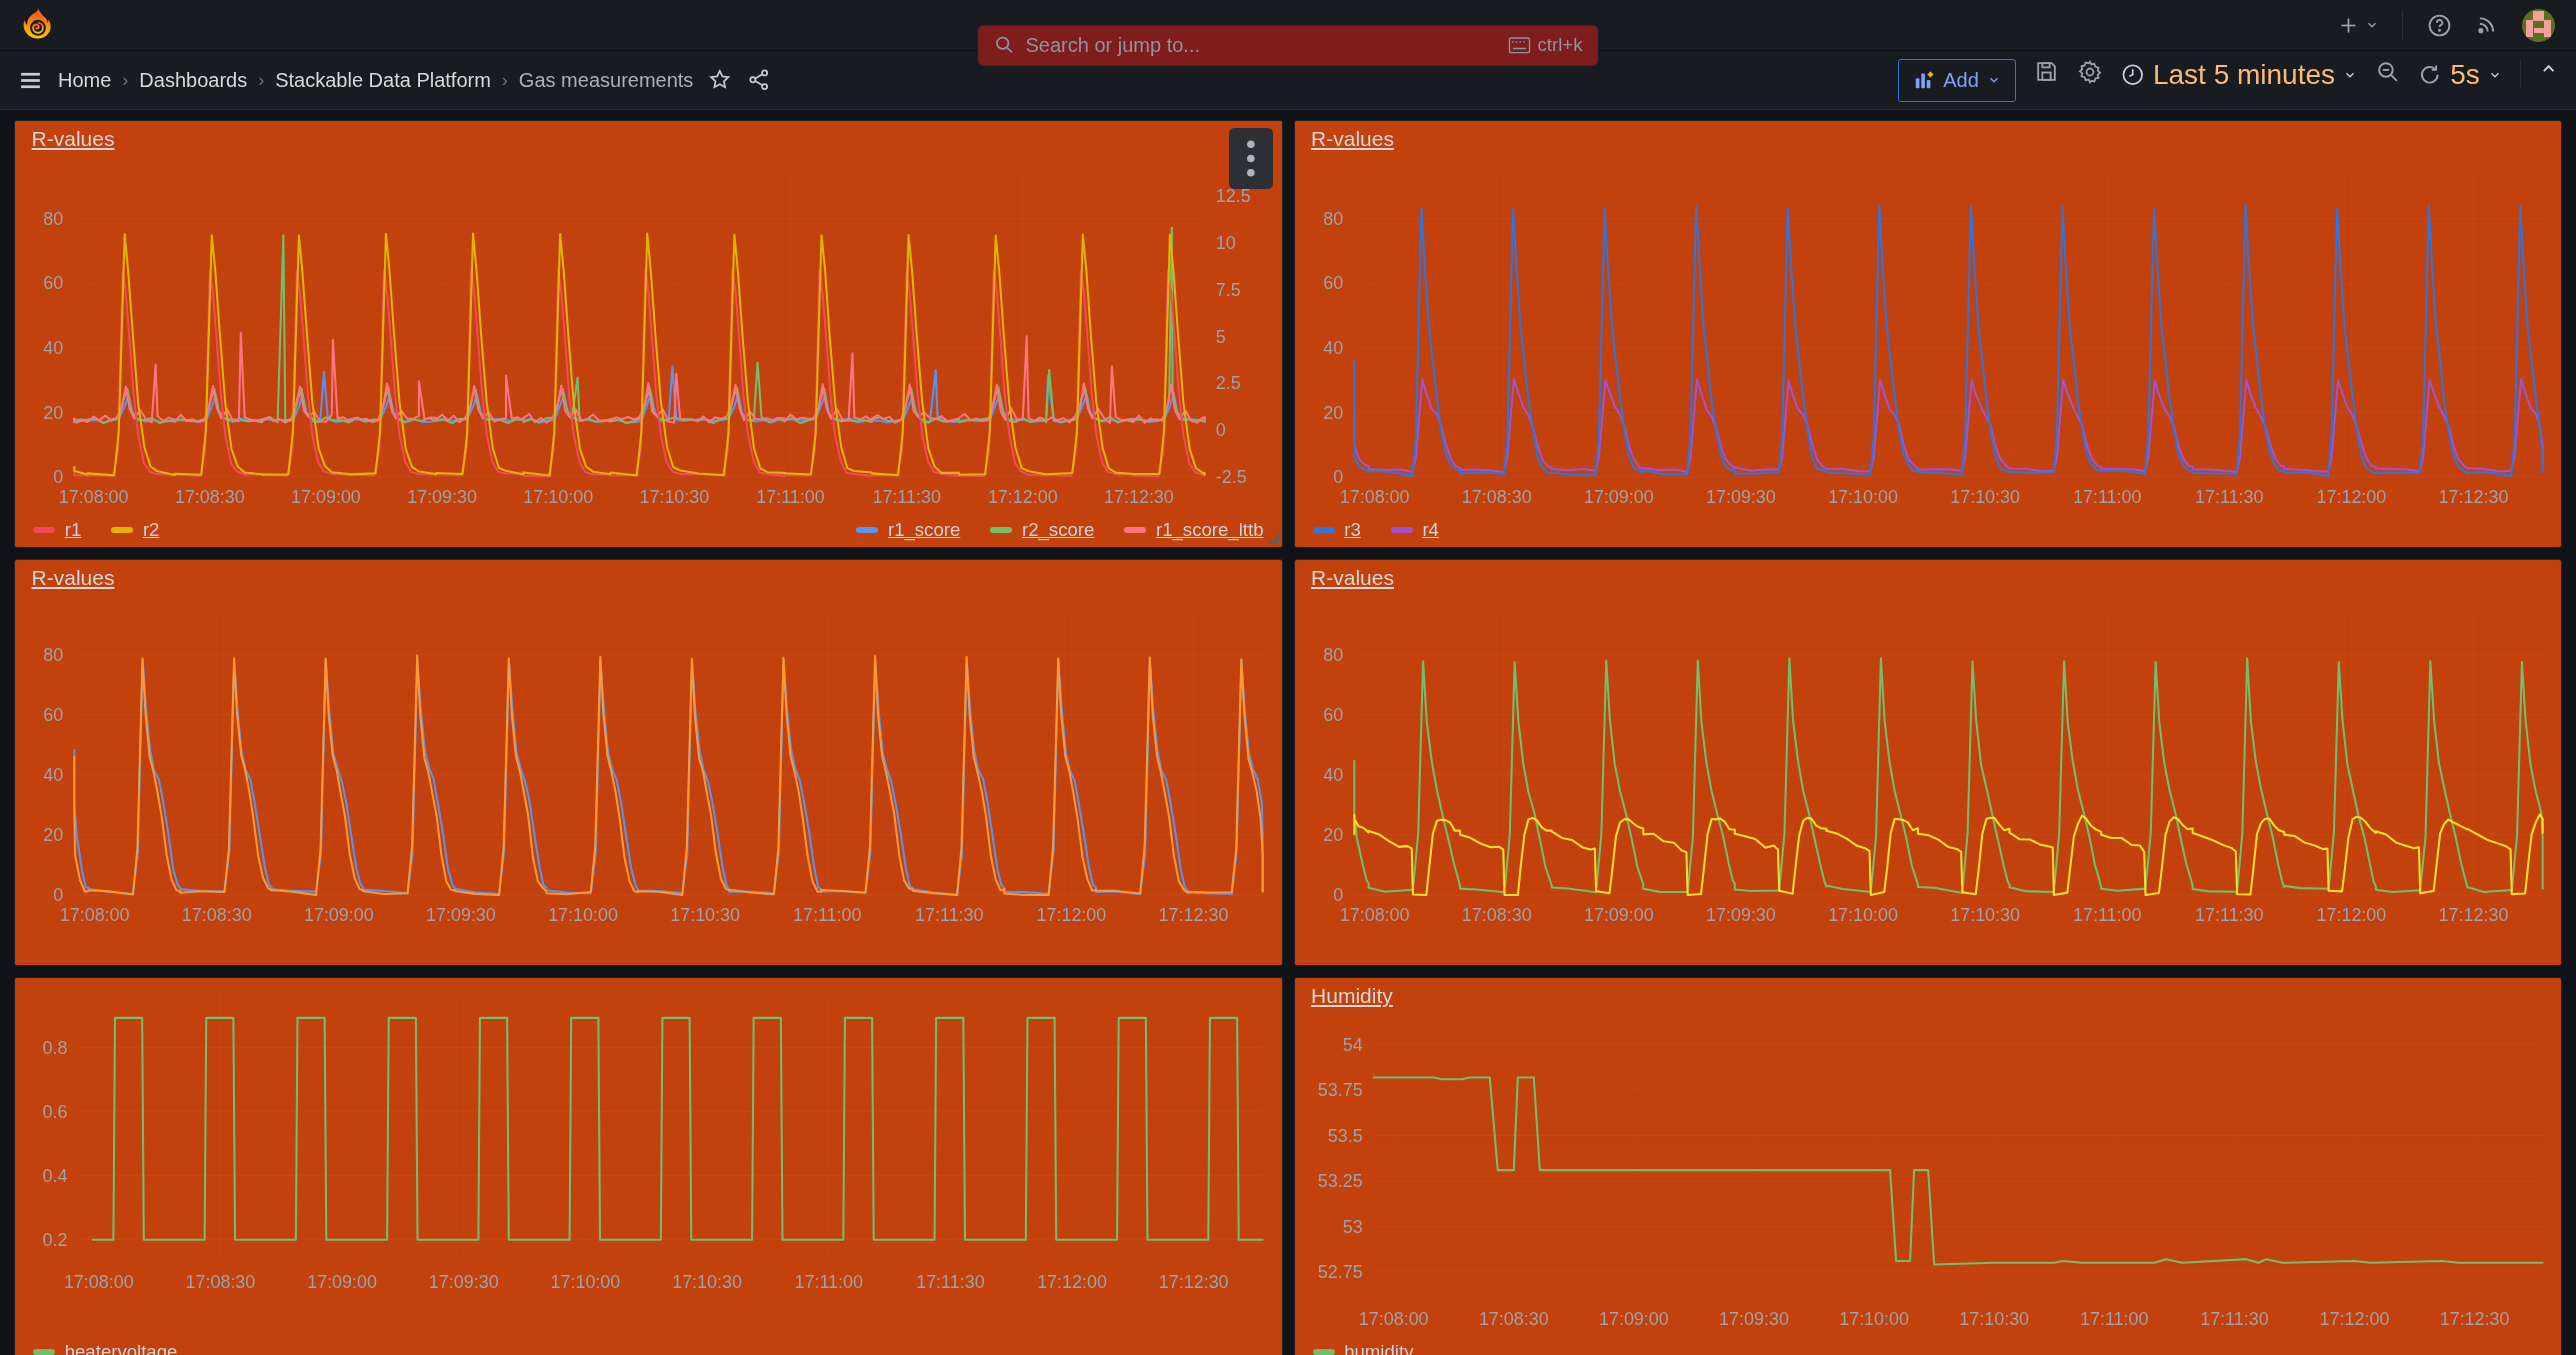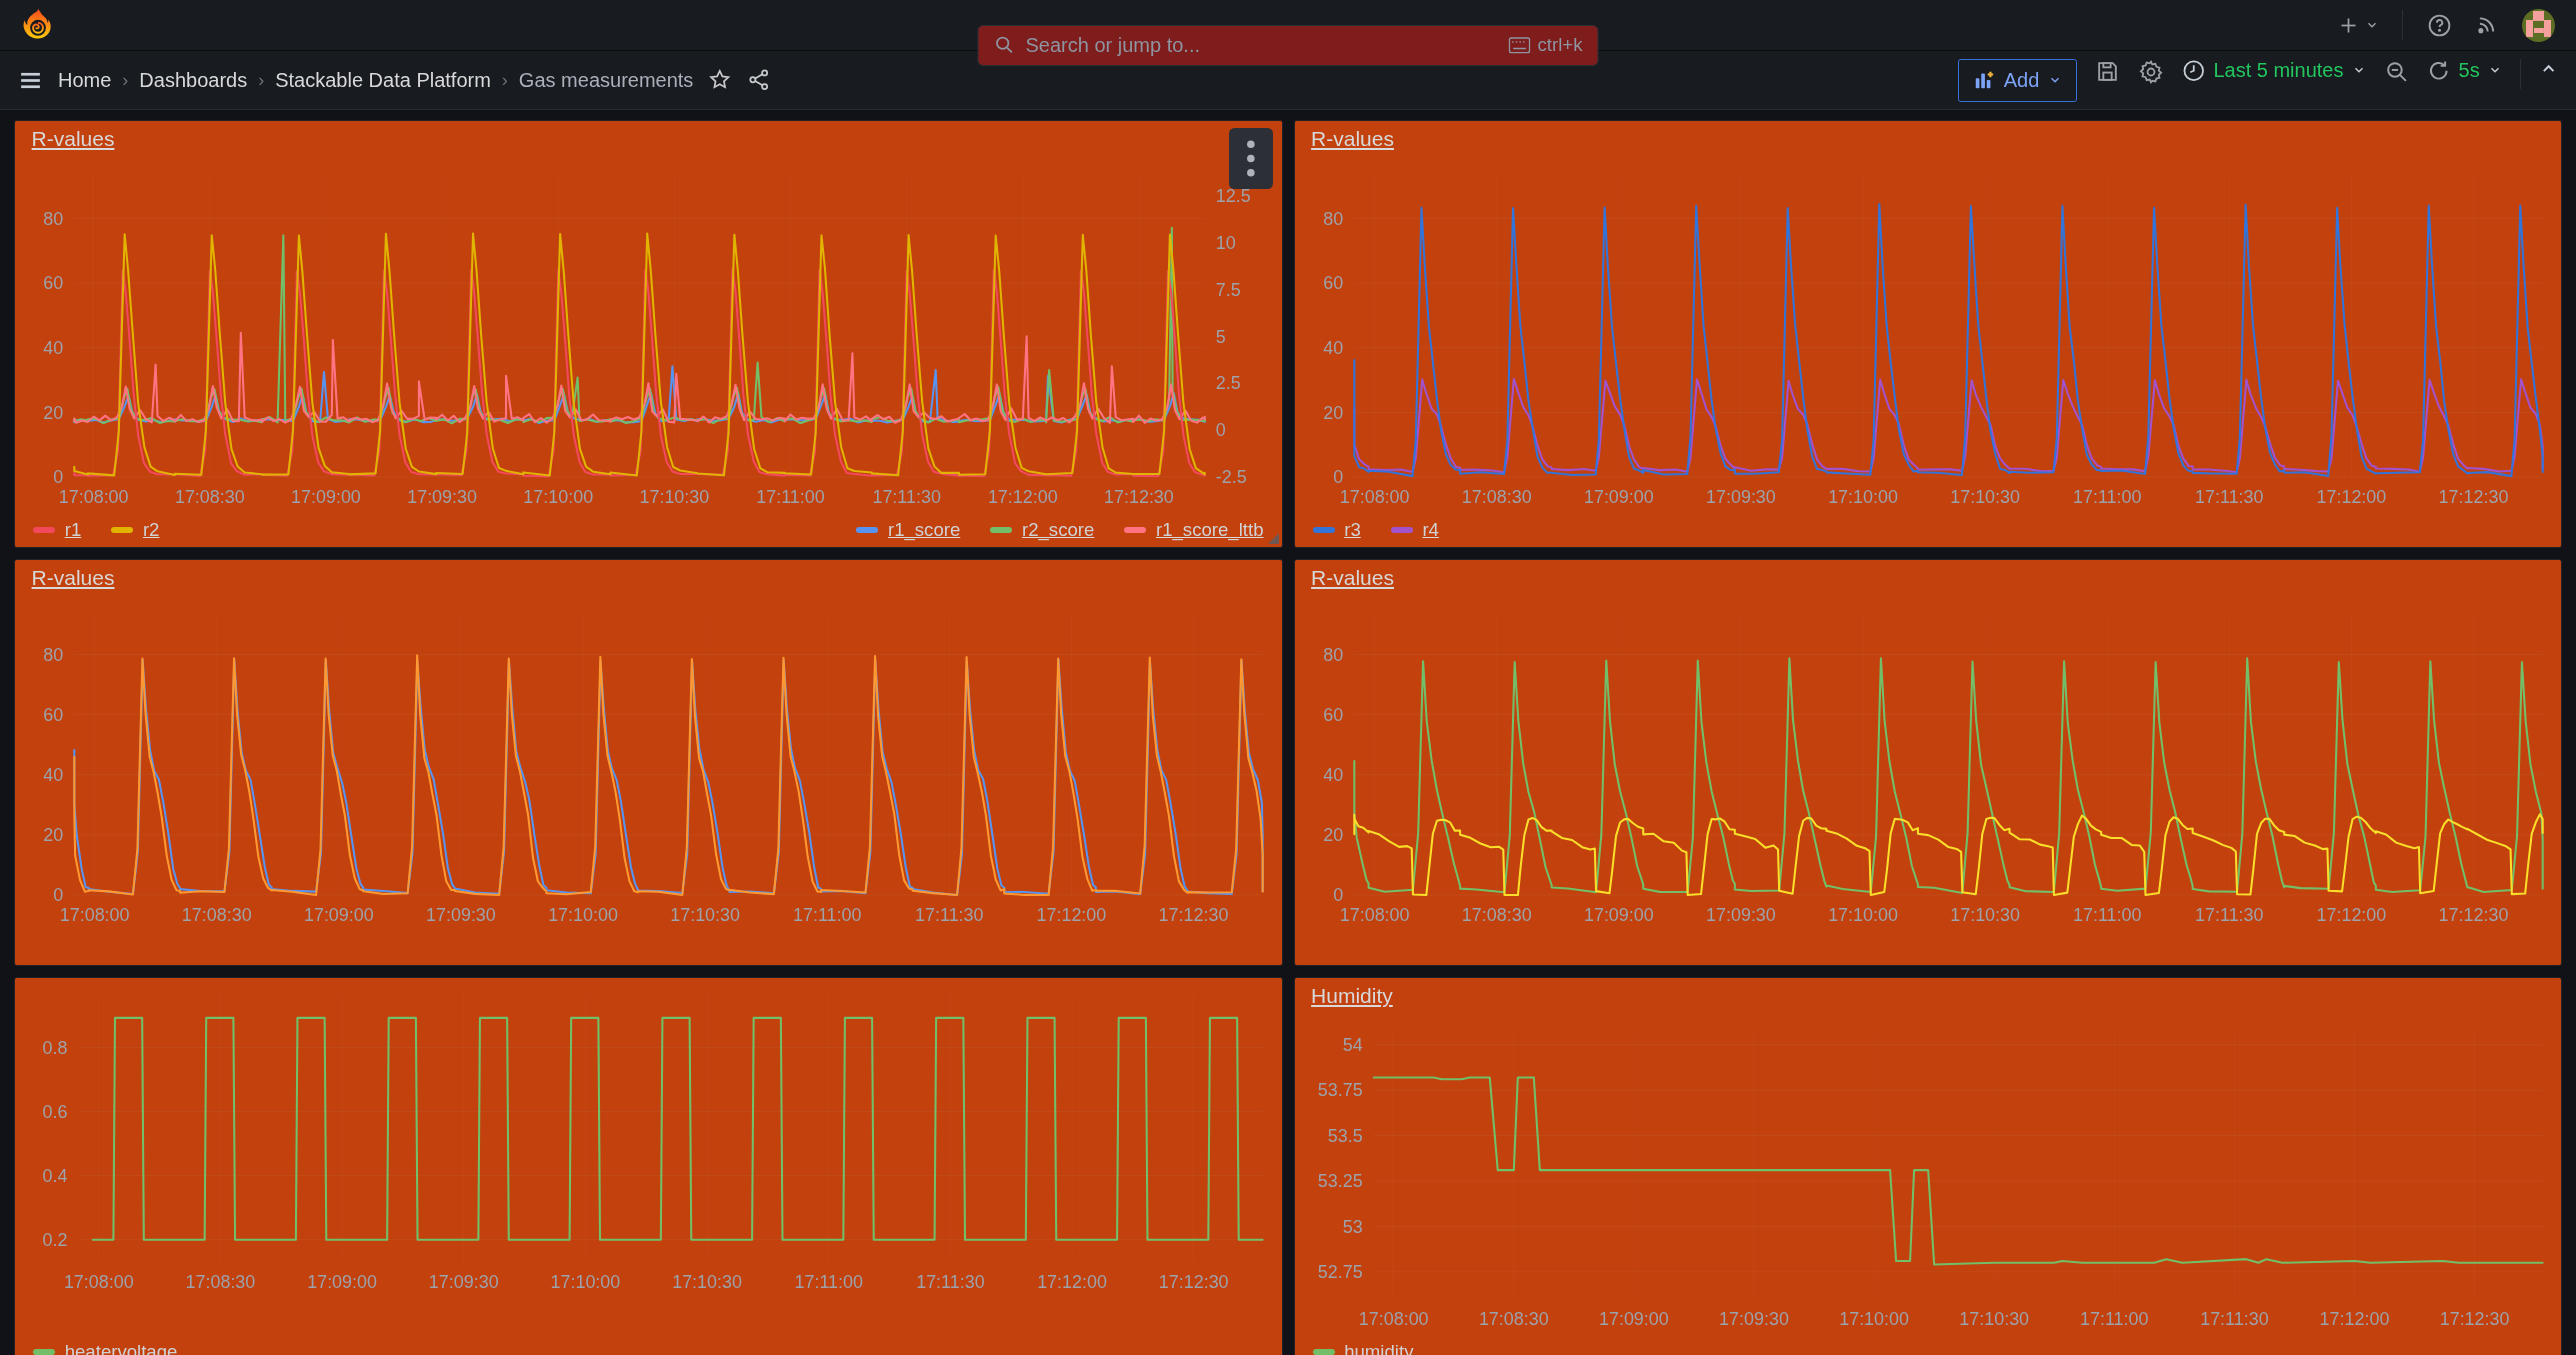--- a/index.html
+++ b/index.html
@@ -32,21 +32,21 @@
   .toolbar { height:59px; background:#181b1f; display:flex; align-items:center;
     padding:0 18px; gap:15px; border-bottom:0.7px solid rgba(204,204,220,0.09); }
   .crumbs { display:flex; align-items:center; gap:11px; font-size:20px; }
   .crumb { color:#d8d9da; cursor:pointer; white-space:nowrap; }
   .crumb.dim { color:#aab0bb; }
   .crumb-sep { color:#6e7179; font-size:18px; }
   .tool-right { margin-left:auto; display:flex; align-items:flex-start; gap:18px; }
   .add-btn { display:flex; align-items:center; gap:8.3px; height:43px; padding:0 14px;
     border:1.4px solid #3871dc; border-radius:2.8px; color:#7da3f8; font-size:20px; font-weight:500;
     background:#181b1f; cursor:pointer; }
-  .tool-text { display:flex; align-items:center; gap:8.3px; color:#22c55e; font-size:20px; cursor:pointer; }
+  .tool-text { display:flex; align-items:center; gap:8.3px; color:#fdba74; font-size:28px; cursor:pointer; }
 
   
   .dashboard { padding:9.7px 14px; display:grid; grid-template-columns:1fr 1fr;
     grid-template-rows:428px 407px 393px; gap:11px; }
   .panel { background:#c2410c; border:0.7px solid #202226; border-radius:2.8px;
     display:flex; flex-direction:column; position:relative; min-width:0;text-decoration:underline; }
   .panel-header { height:37px; flex:none; display:flex; align-items:center; padding:0 16.6px; }
   .panel-title { font-size:21px; font-weight:500; color:#d8d9da; cursor:pointer; }
   .kebab { position:absolute; top:7px; right:8.3px; width:44px; height:61px;
     background:#2c3036; border-radius:5.5px; display:flex; align-items:center; justify-content:center;

